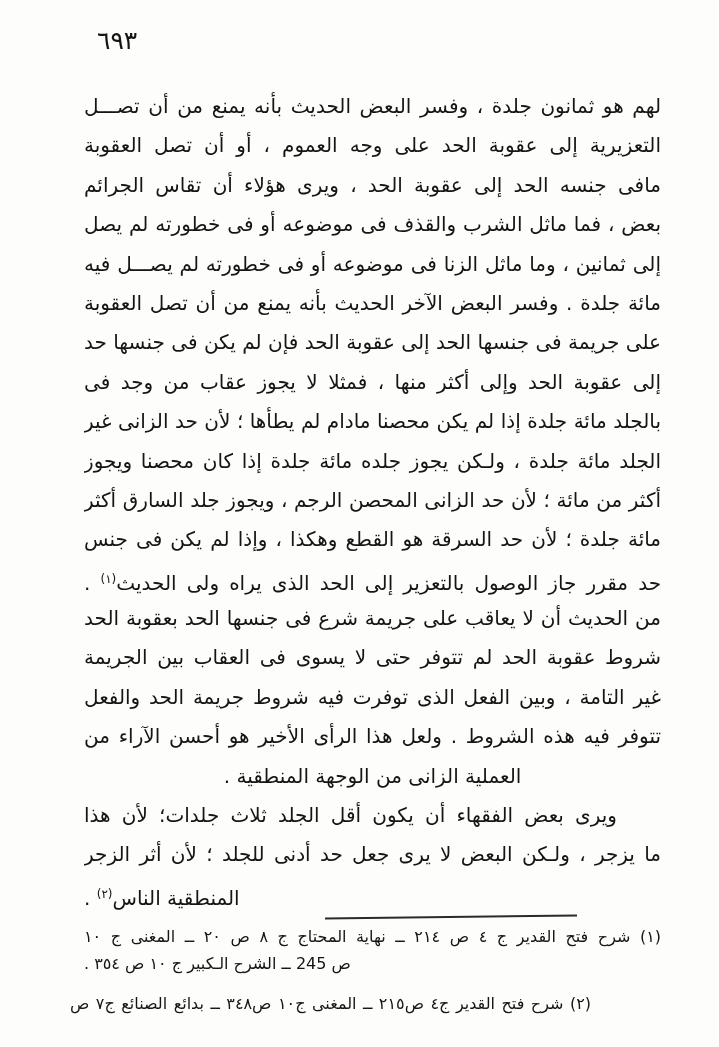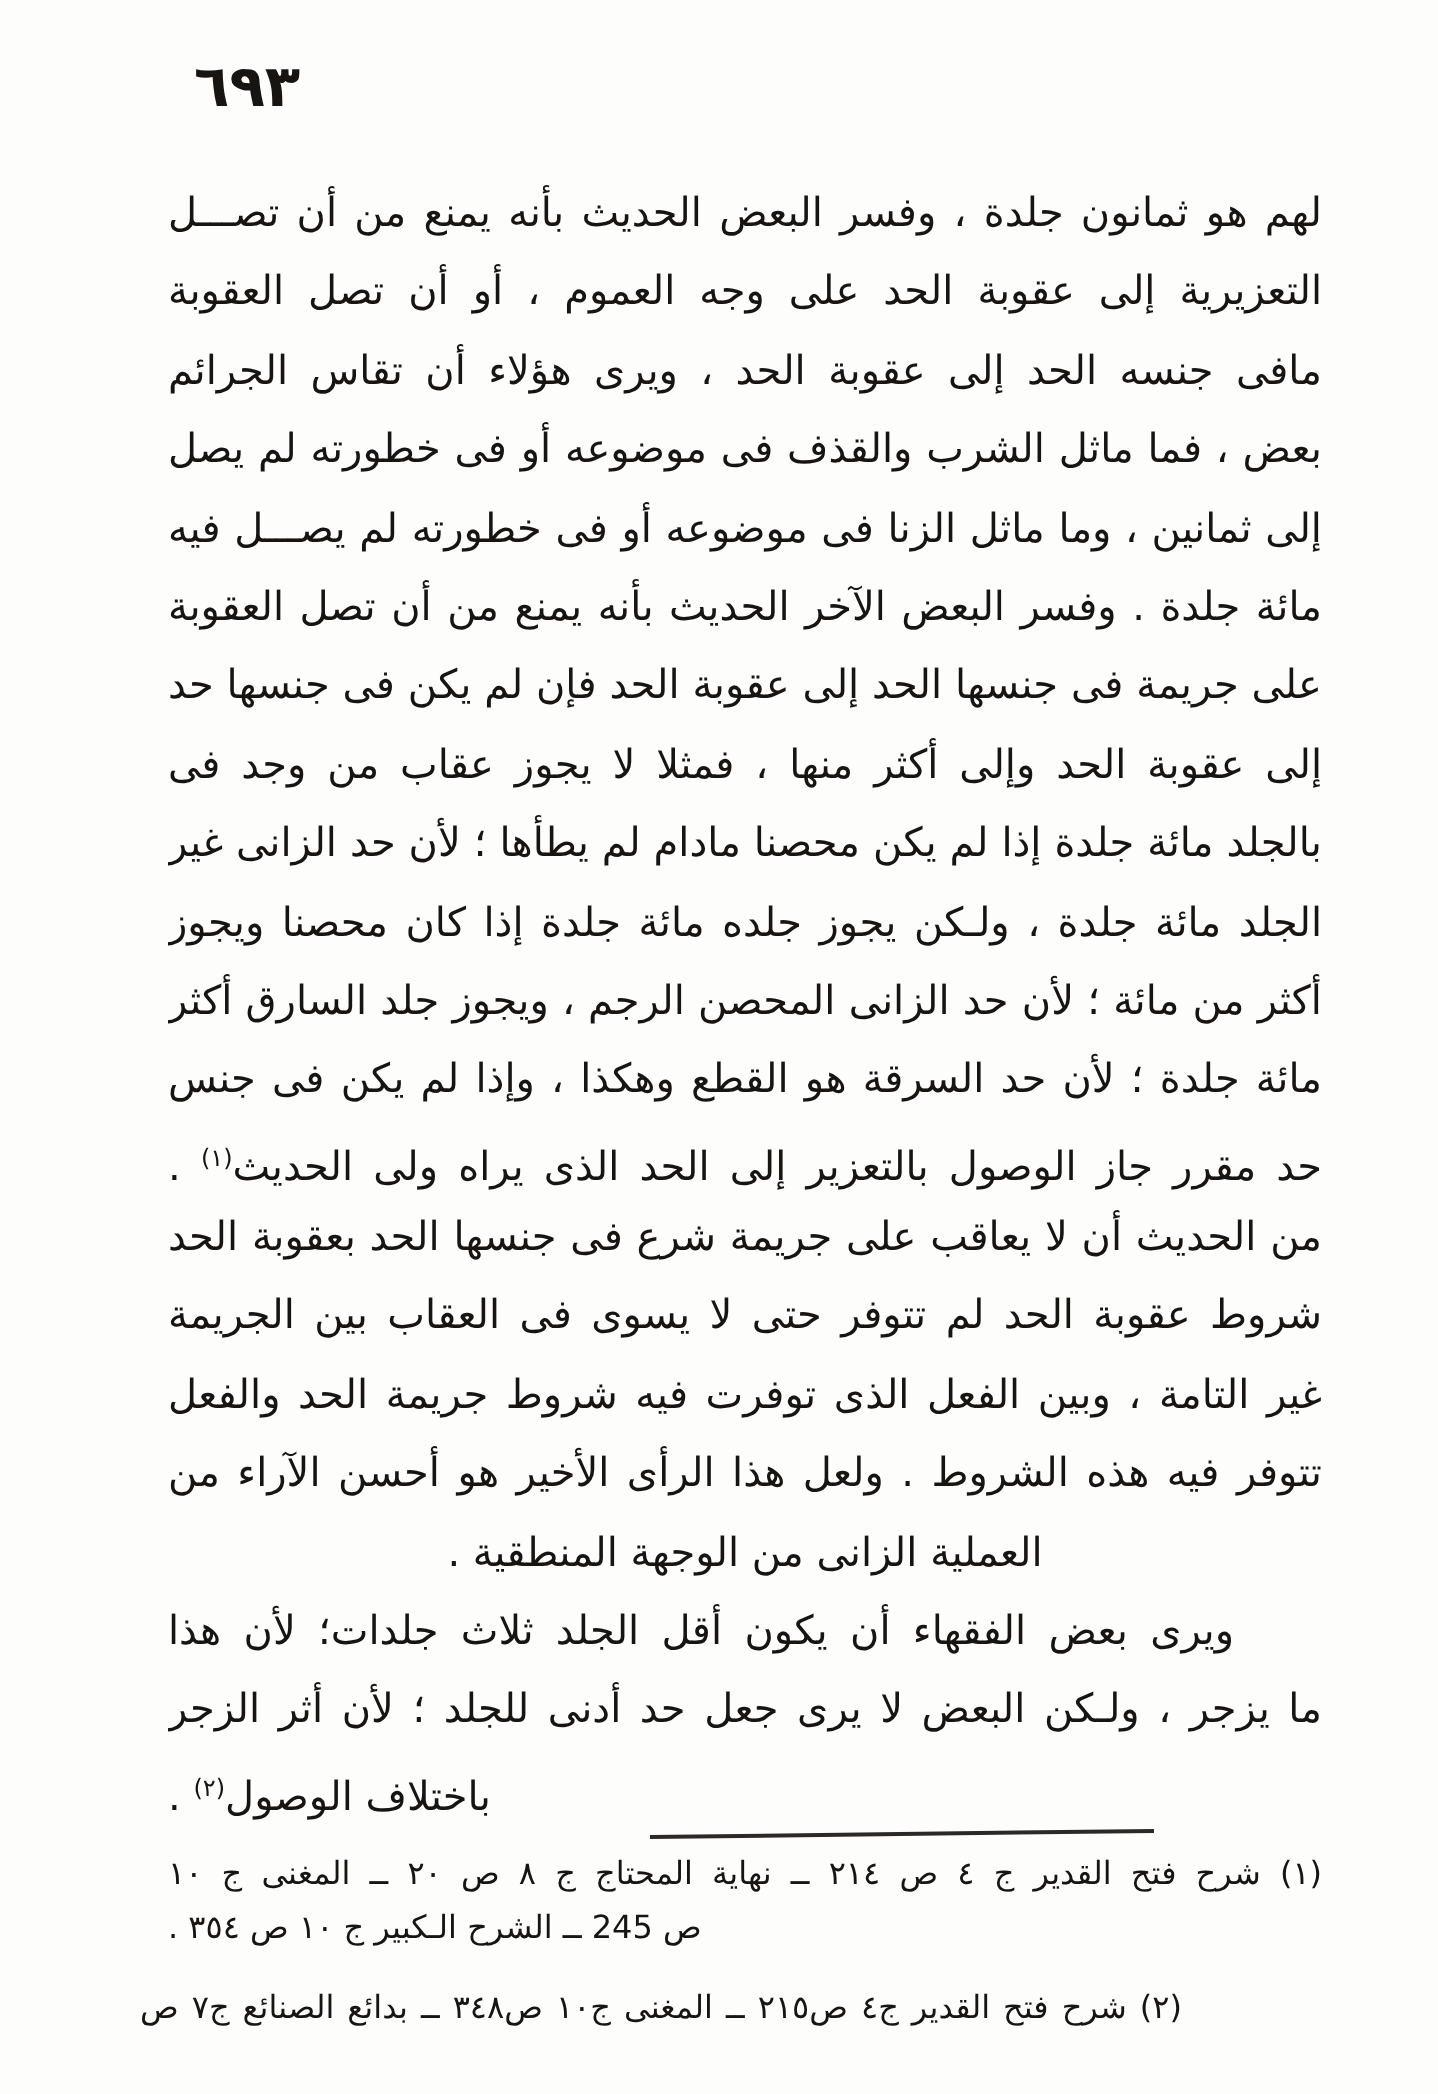--- a/index.html
+++ b/index.html
@@ -9,22 +9,22 @@
     height: 1047px;
     background: #fdfdfb;
     font-family: "DejaVu Sans", sans-serif;
     color: #171512;
     overflow: hidden;
   }
   .page-number {
     position: absolute;
     left: 97px;
     top: 26px;
-    font-size: 29px;
-    font-weight: bold;
+    font-size: 25px;
+    font-weight: normal;
     direction: rtl;
   }
   .body-text {
     position: absolute;
     left: 84px;
     top: 87px;
     width: 577px;
     direction: rtl;
     font-size: 20px;
   }
@@ -95,21 +95,21 @@
       <span>حد مقرر جاز الوصول بالتعزير إلى الحد الذى يراه ولى الحديث</span><span class="sup">(١)</span><span> . </span><span class="bold-run">فـكأن الغرض</span>
     </div>
     <div class="ln j">من الحديث أن لا يعاقب على جريمة شرع فى جنسها الحد بعقوبة الحد مادامت</div>
     <div class="ln j">شروط عقوبة الحد لم تتوفر حتى لا يسوى فى العقاب بين الجريمة التامة والجريمة</div>
     <div class="ln j">غير التامة ، وبين الفعل الذى توفرت فيه شروط جريمة الحد والفعل الذى لم</div>
     <div class="ln j">تتوفر فيه هذه الشروط . ولعل هذا الرأى الأخير هو أحسن الآراء من الوجهة</div>
     <div class="ln center-last">العملية الزانى من الوجهة المنطقية .</div>
     <div class="ln j indent">ويرى بعض الفقهاء أن يكون أقل الجلد ثلاث جلدات؛ لأن هذا القدر أقل</div>
     <div class="ln j">ما يزجر ، ولـكن البعض لا يرى جعل حد أدنى للجلد ؛ لأن أثر الزجر يختلف</div>
     <div class="ln left-last">
-      <span>باختلاف الوصول</span><span class="sup">(٢)</span><span> .</span>
+      <span>المنطقية الناس</span><span class="sup">(٢)</span><span> .</span>
     </div>
   </div>
 
   <div class="fn-sep"></div>
 
   <div class="footnotes">
     <div class="fn">(١) شرح فتح القدير ج ٤ ص ٢١٤ ــ نهاية المحتاج ج ٨ ص ٢٠ ــ المغنى ج ١٠</div>
     <div class="fn left-last">ص 245 ــ الشرح الـكبير ج ١٠ ص ٣٥٤ .</div>
     <div class="fn fn-shift">(٢) شرح فتح القدير ج٤ ص٢١٥ ــ المغنى ج١٠ ص٣٤٨ ــ بدائع الصنائع ج٧ ص ٩٤ .</div>
   </div>

